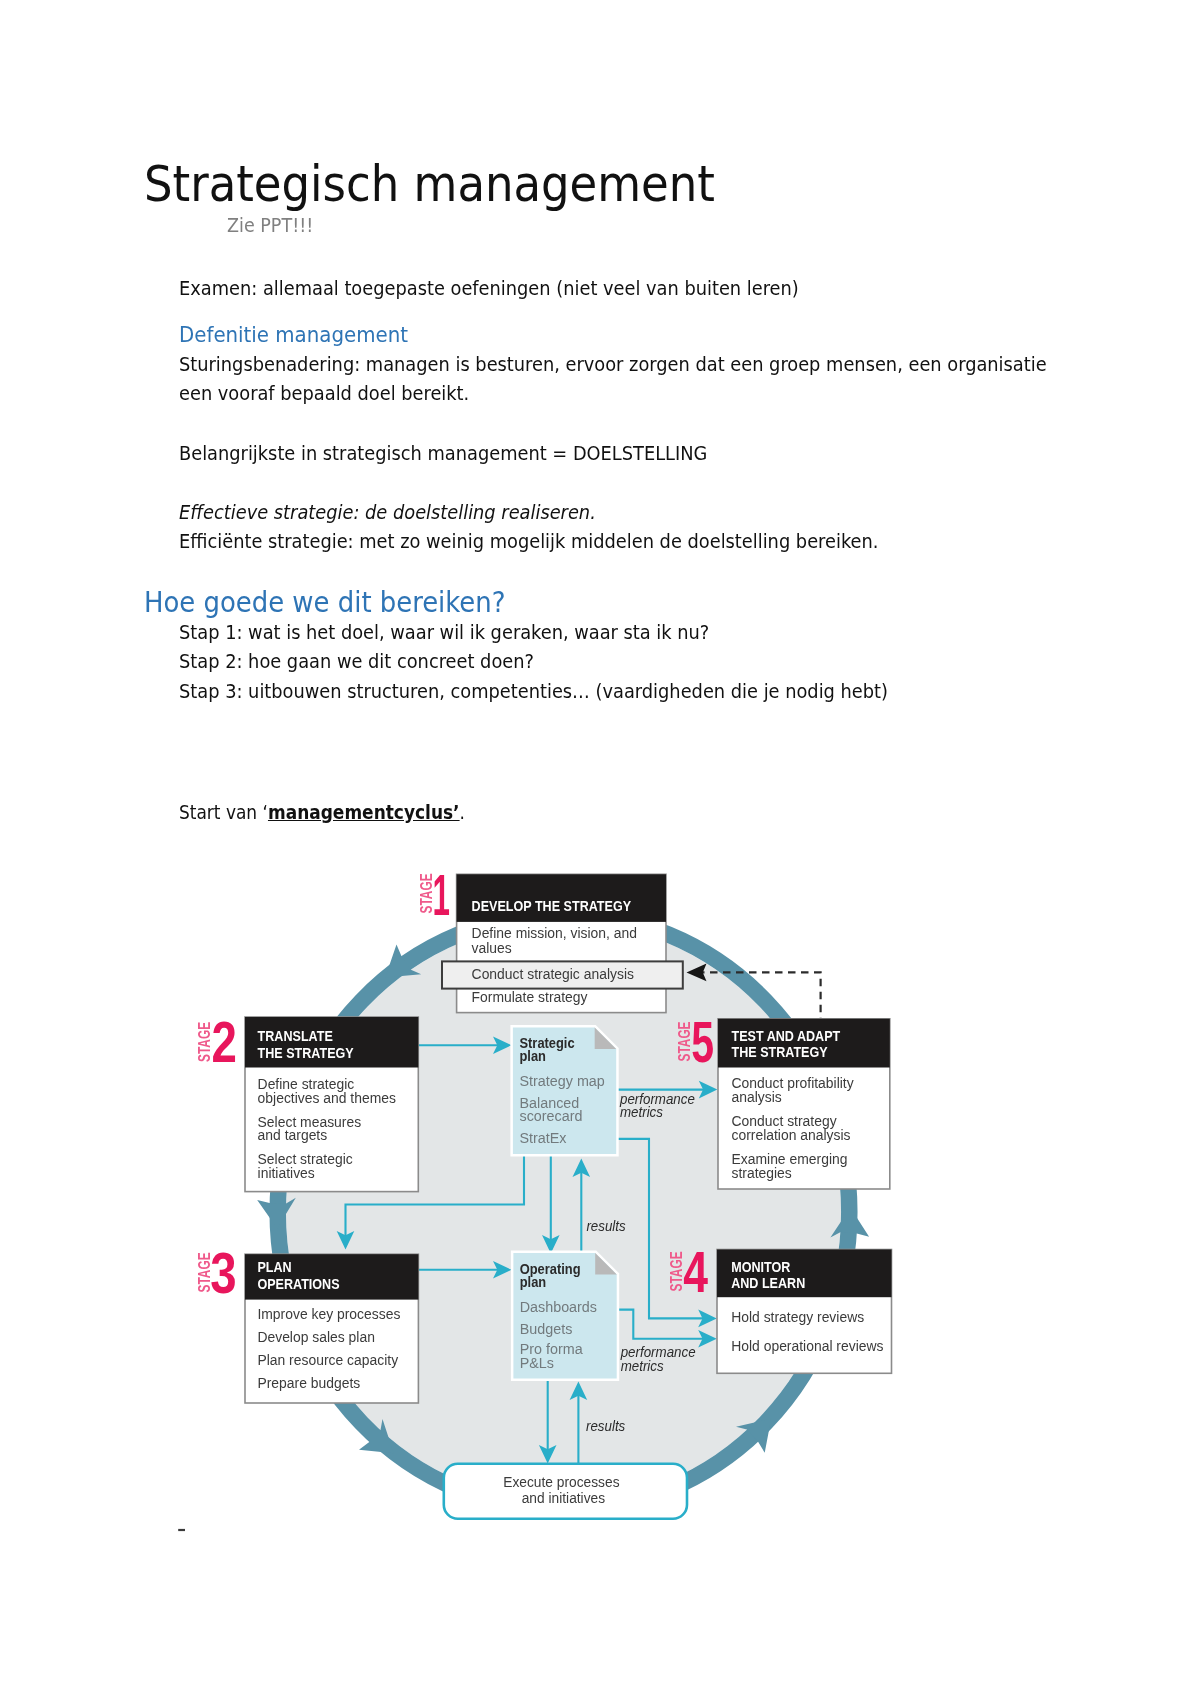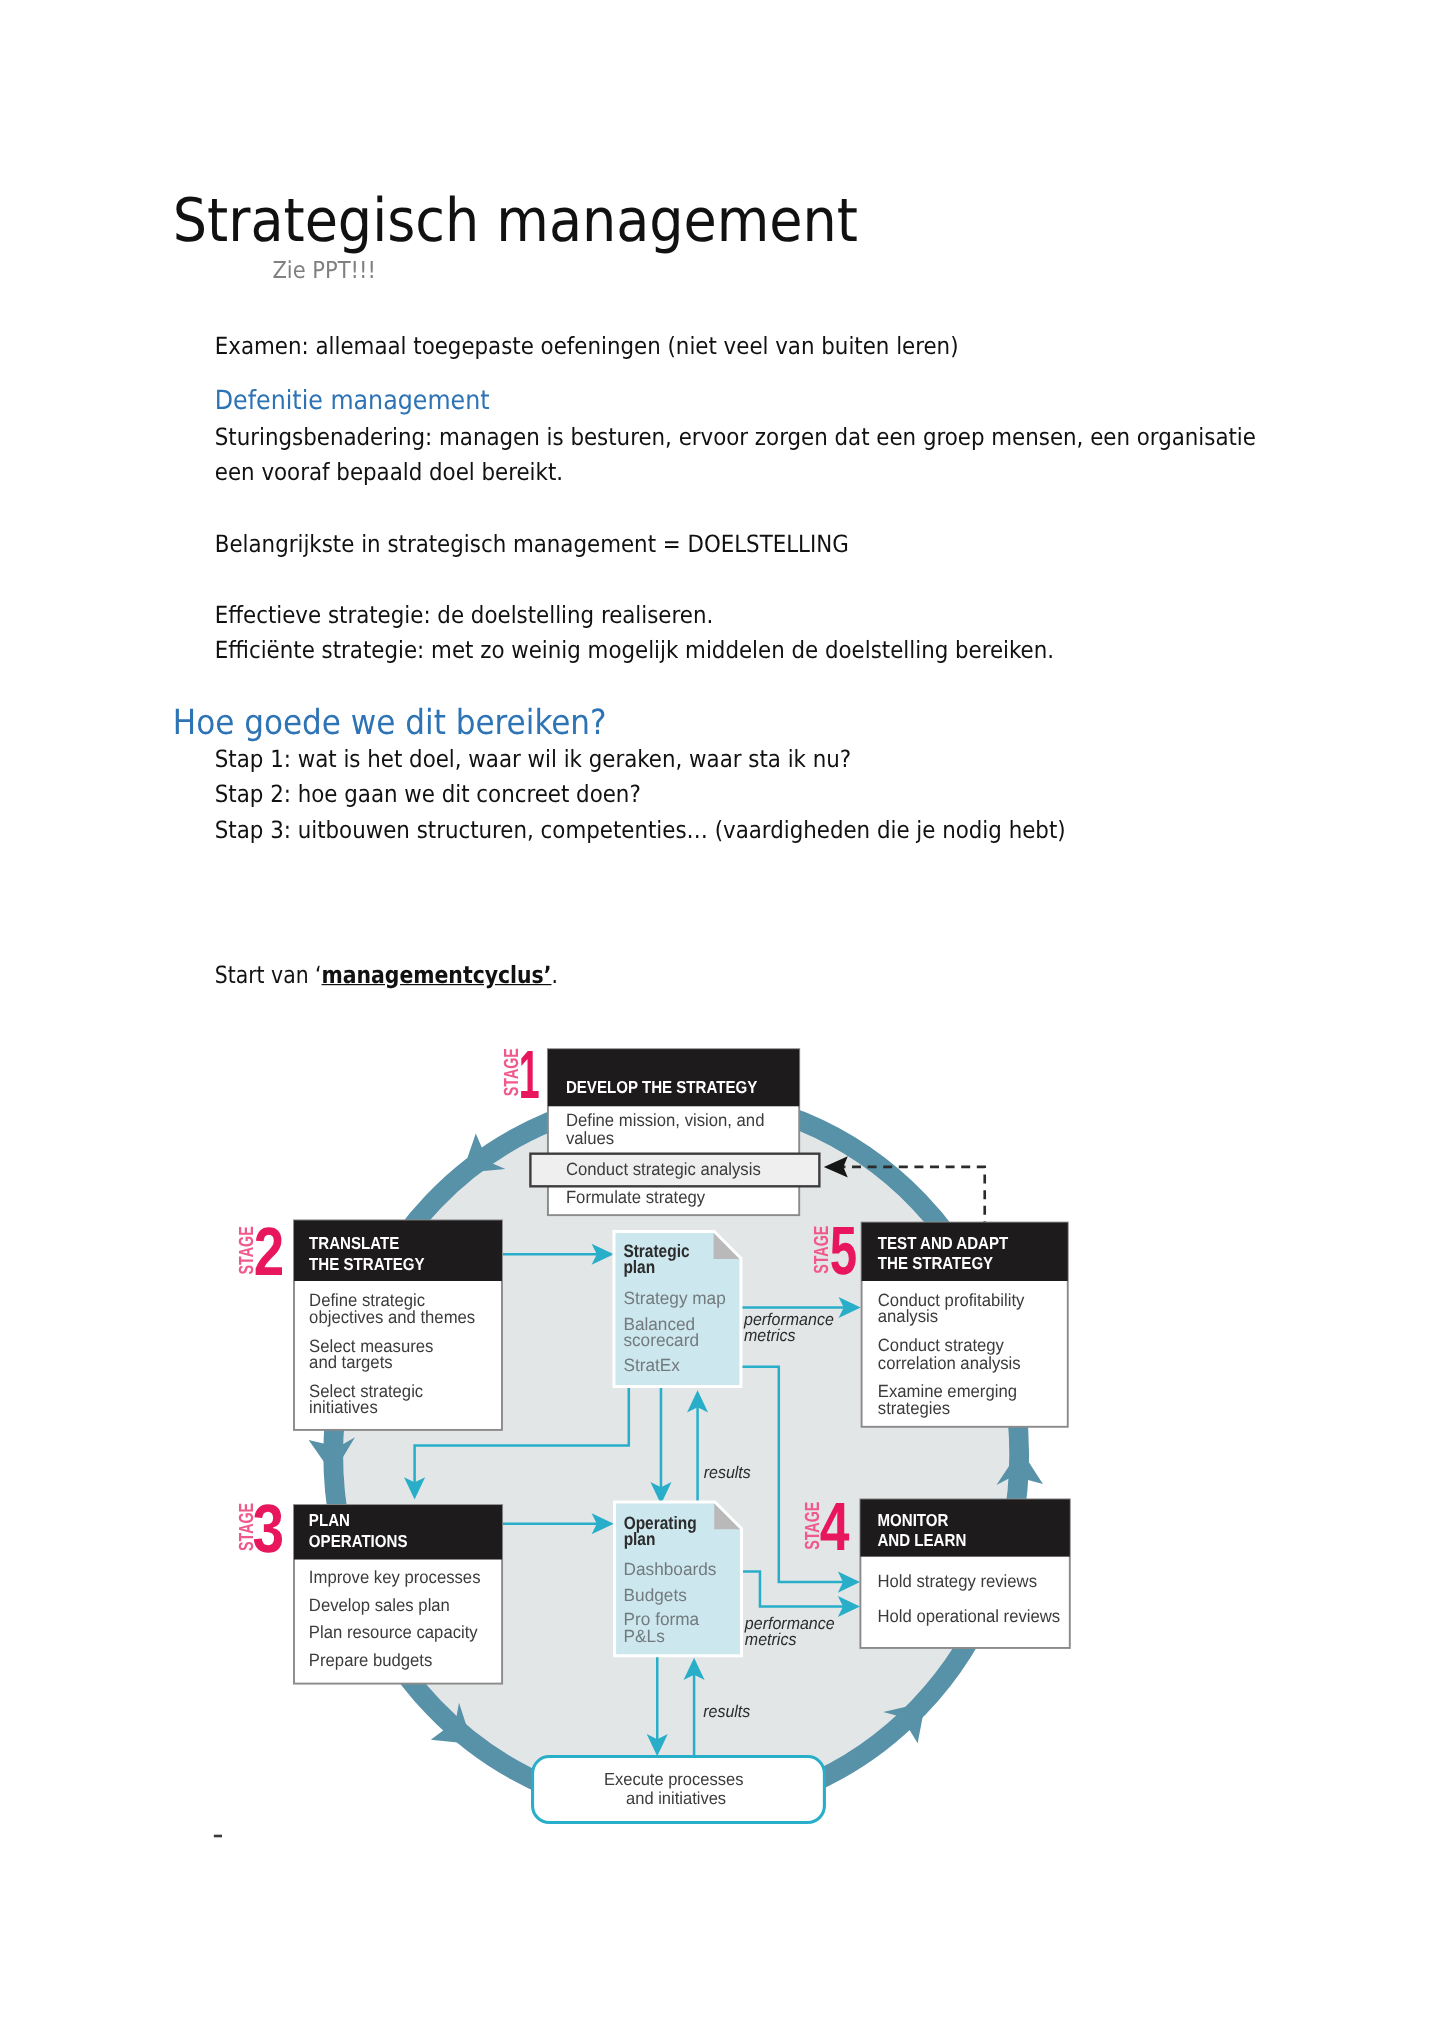--- a/index.html
+++ b/index.html
@@ -36,21 +36,21 @@
 
 <div class="page">
 
   <h1 class="title">Strategisch management</h1>
   <div class="t-sub">Zie PPT!!!</div>
   <div class="t-intro">Examen: allemaal toegepaste oefeningen (niet veel van buiten leren)</div>
 
   <div class="h-blue" style="top:322px;font-size:22px;">Defenitie management</div>
   <div class="p-body" style="top:350px;width:880px;line-height:29px;">Sturingsbenadering: managen is besturen, ervoor zorgen dat een groep mensen, een organisatie een vooraf bepaald doel bereikt.</div>
   <div class="p-body" style="top:439px;">Belangrijkste in strategisch management = DOELSTELLING</div>
-  <div class="p-body" style="top:498px;">Effectieve strategie: de doelstelling realiseren.</div>
+  <div class="p-body" style="top:498px;font-style:italic;">Effectieve strategie: de doelstelling realiseren.</div>
   <div class="p-body" style="top:527px;">Efficiënte strategie: met zo weinig mogelijk middelen de doelstelling bereiken.</div>
 
   <div class="h-blue" style="left:144px;top:585px;font-size:28.8px;">Hoe goede we dit bereiken?</div>
   <div class="p-body" style="top:618px;">Stap 1: wat is het doel, waar wil ik geraken, waar sta ik nu?</div>
   <div class="p-body" style="top:647.3px;">Stap 2: hoe gaan we dit concreet doen?</div>
   <div class="p-body" style="top:676.6px;text-align:center;">Stap 3: uitbouwen structuren, competenties… (vaardigheden die je nodig hebt)</div>
 
   <div class="p-body" style="top:798px;transform:scaleX(0.955);transform-origin:0 50%;white-space:nowrap;"><span>Start van ‘</span><b style="text-decoration:underline">managementcyclus’</b><span>.</span></div>
 
   <svg class="diagram" viewBox="0 0 1200 1698" width="1200" height="1698">

